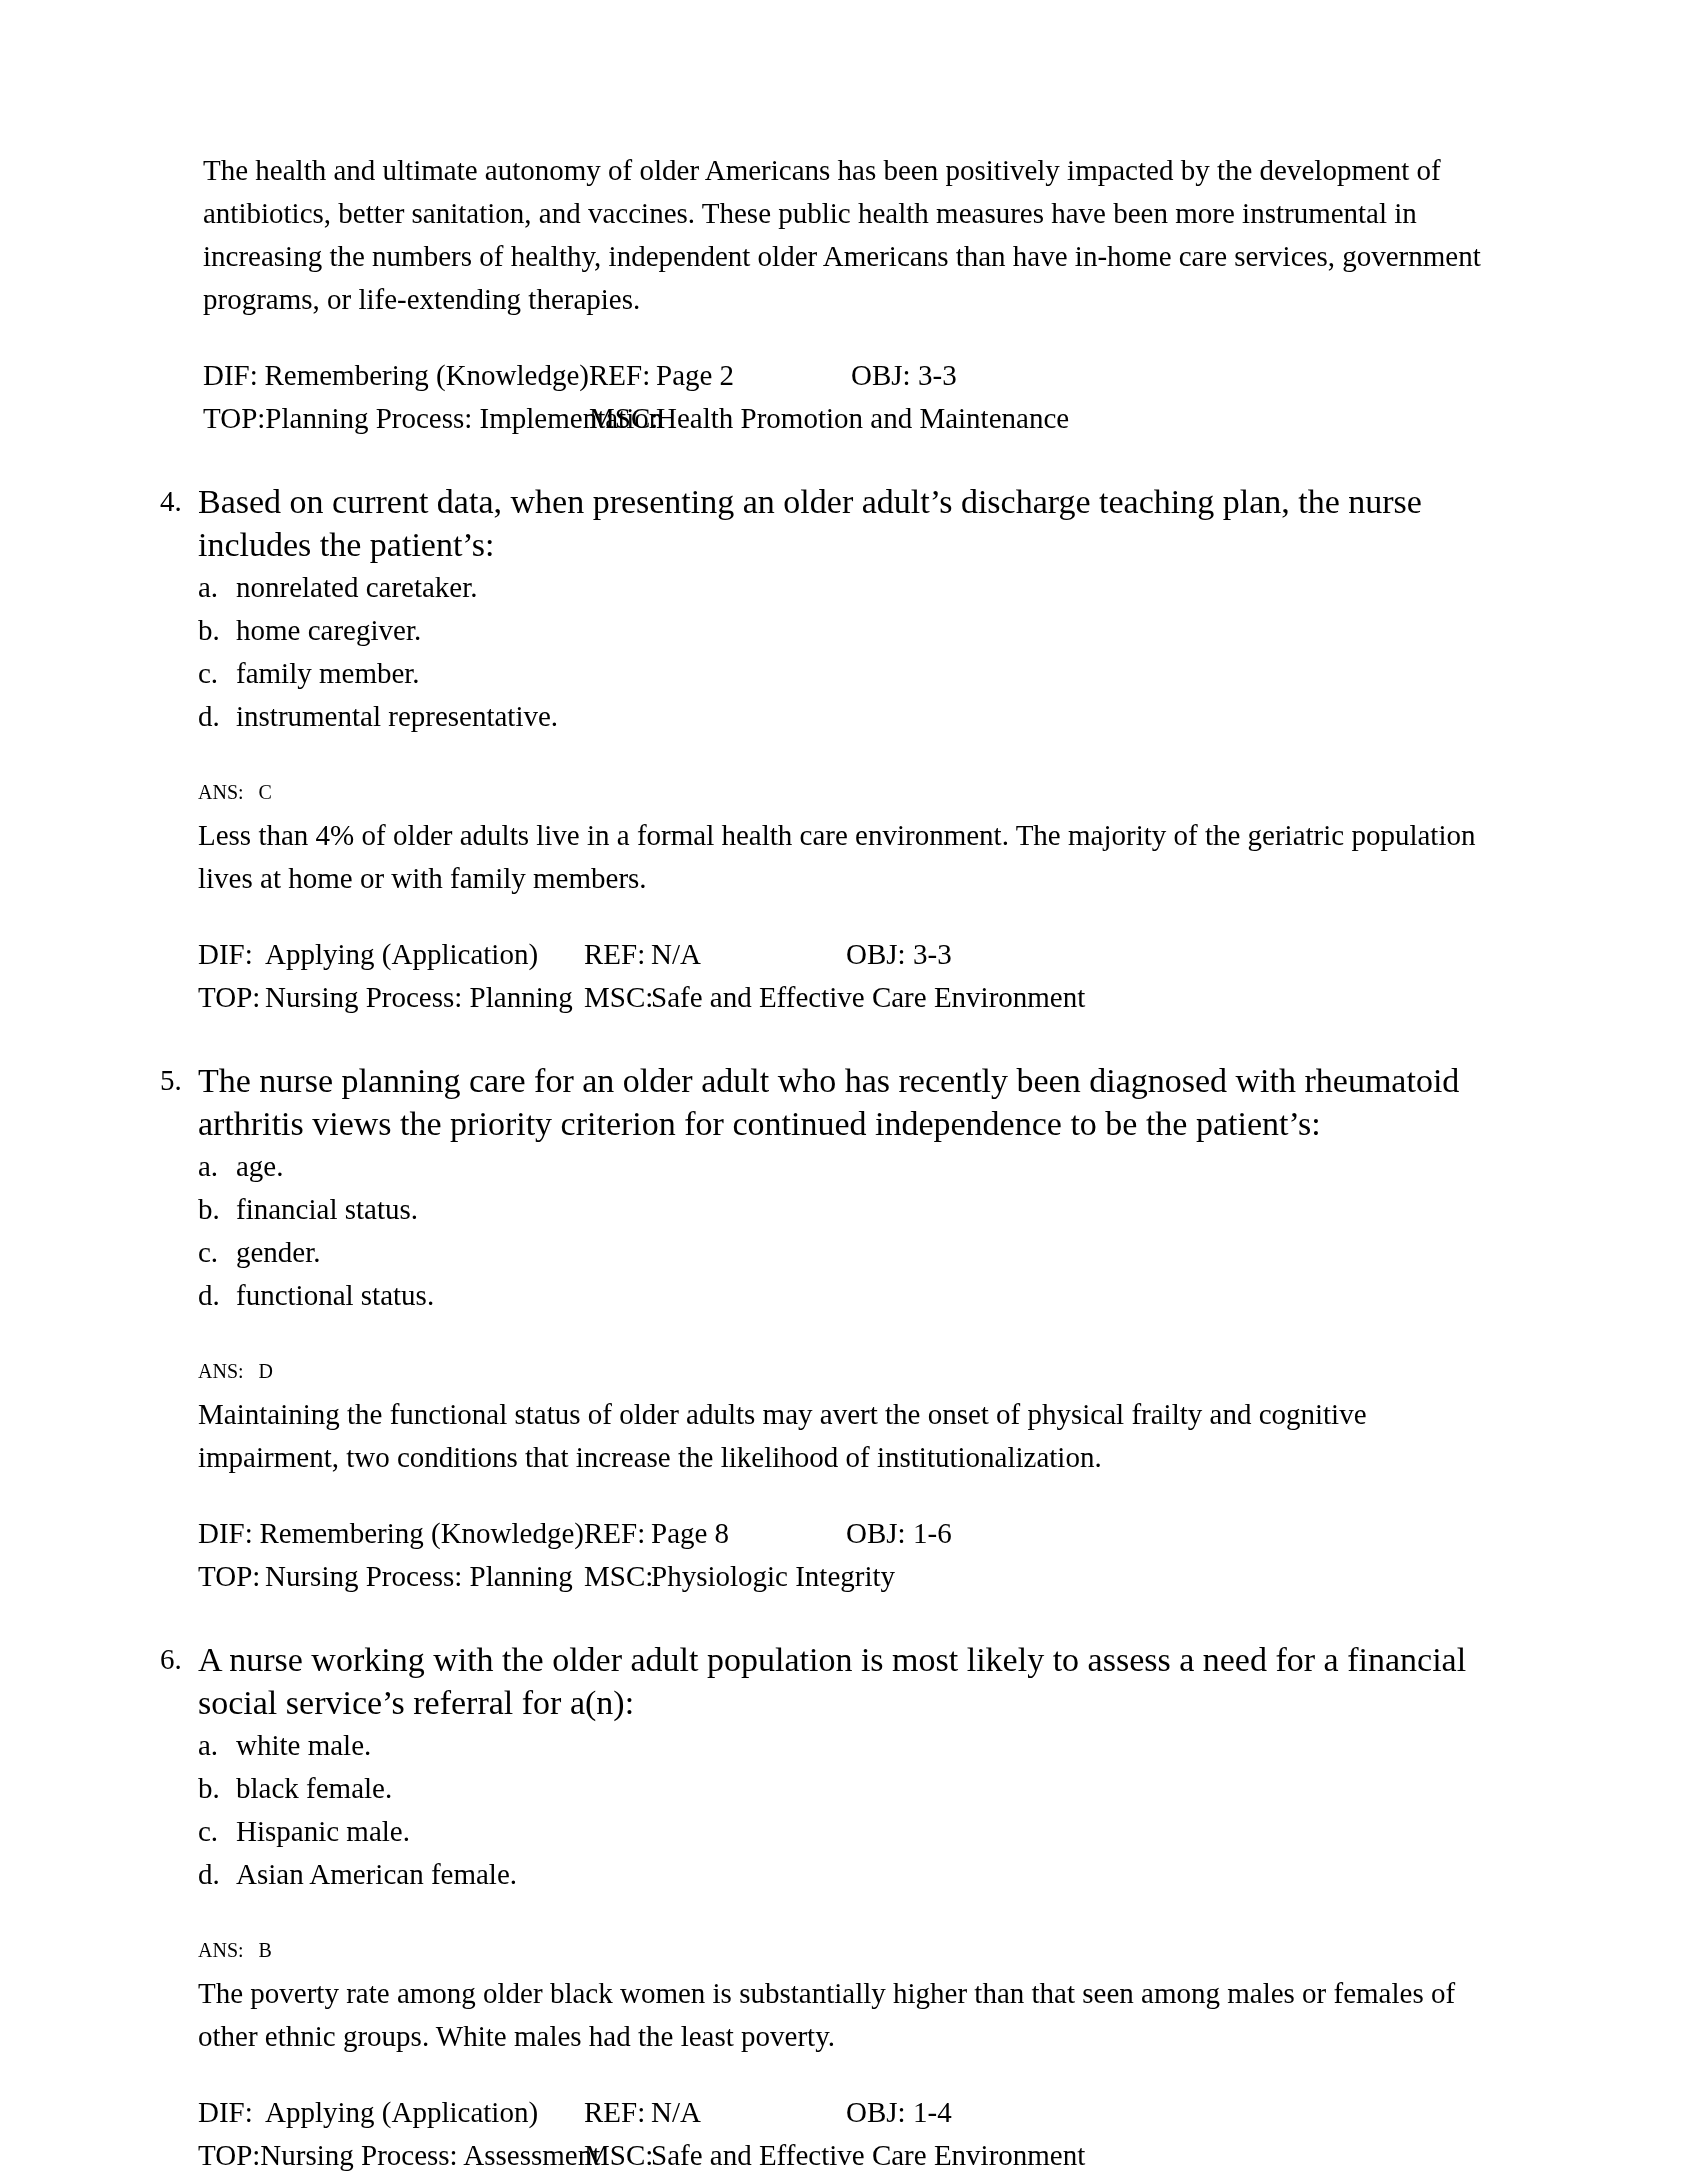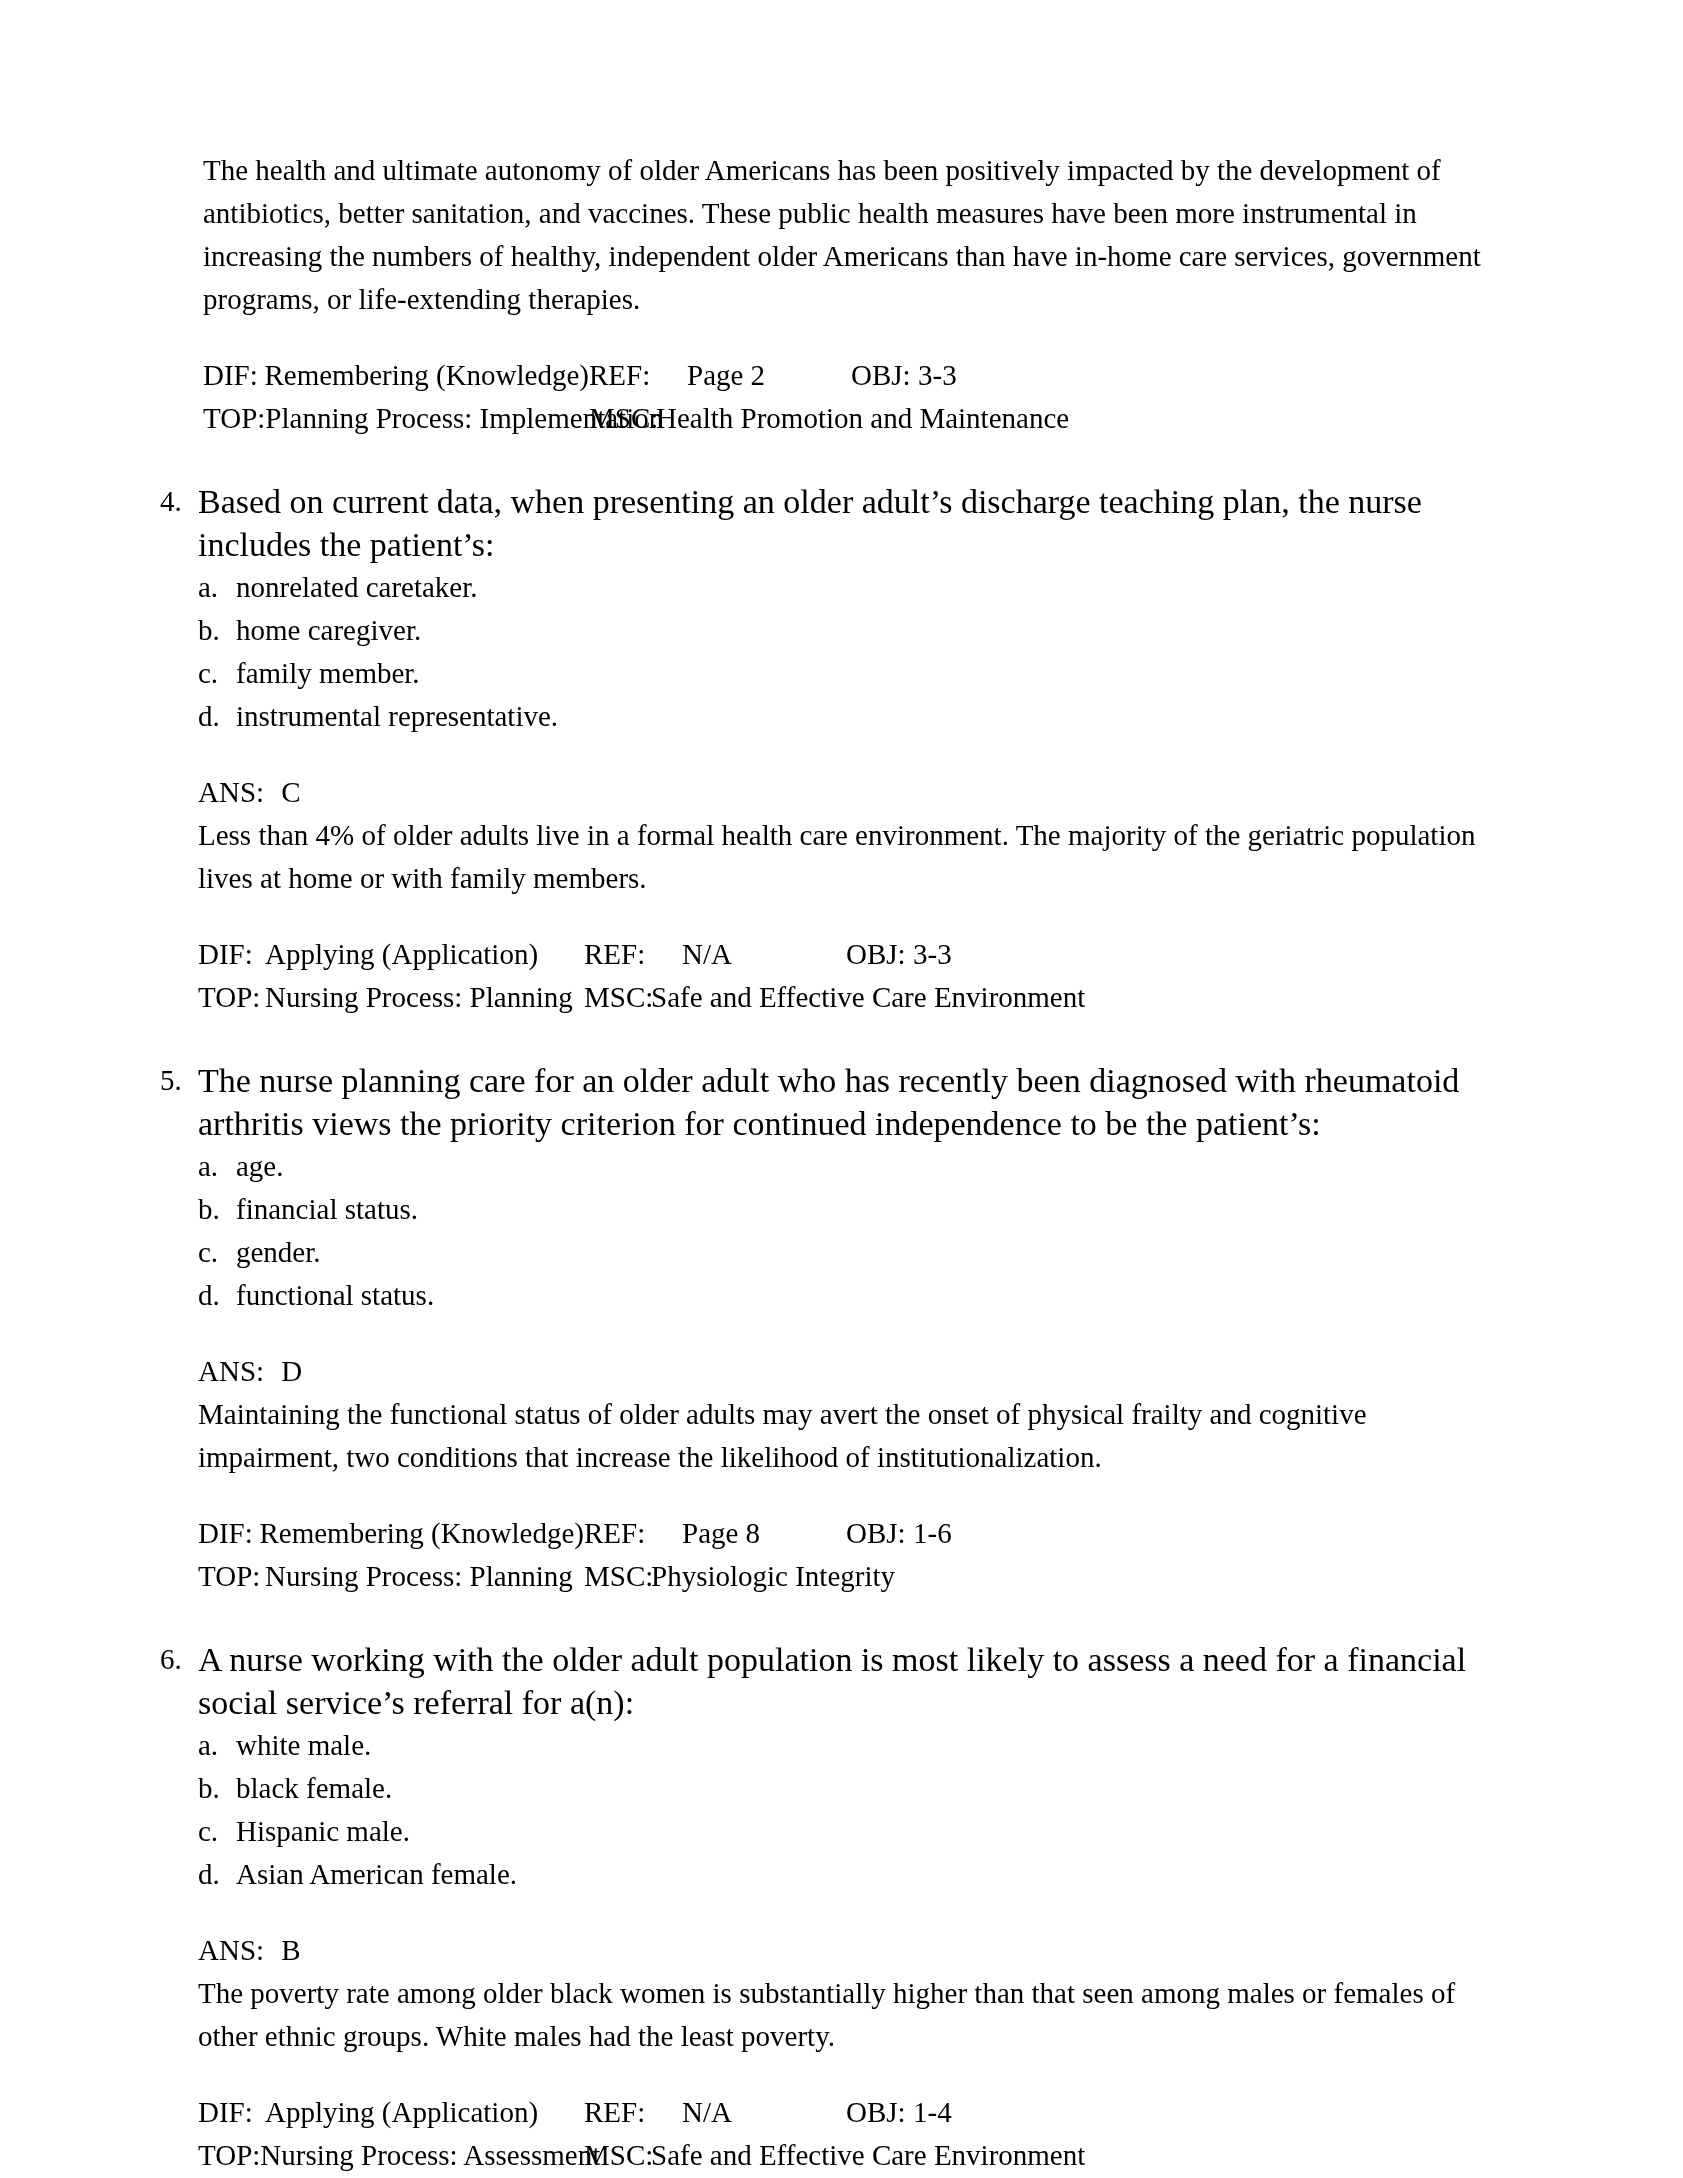--- a/index.html
+++ b/index.html
@@ -44,21 +44,21 @@
     margin-top: 33px;
     font-size: 29px;
     line-height: 43px;
   }
   .meta-row {
     display: flex;
     align-items: flex-start;
     white-space: nowrap;
   }
   .meta-col-a { width: 386px; display: flex; }
-  .meta-col-b { width: 262px; display: flex; gap: 31px; }
+  .meta-col-b { width: 262px; display: flex; }
   .meta-col-c { display: flex; }
   .meta-key { display: inline-block; }
   .meta-key.k-dif { width: 67px; }
   .meta-key.k-top { width: 67px; }
   .meta-key.k-ref { width: 67px; }
   .meta-key.k-msc { width: 67px; }
   .meta-key.k-obj { width: 67px; }
   .meta-val { display: inline-block; }
 
   
@@ -99,21 +99,21 @@
   .opt-letter {
     width: 38px;
     flex: 0 0 38px;
   }
   .opt-text { flex: 1 1 auto; }
 
   .ans-block {
     margin-top: 33px;
   }
   .ans-line {
-    font-size: 29px;
+    font-size: 20px;
     line-height: 43px;
   }
   .ans-key { margin-right: 10px; }
   .rationale {
     font-size: 29px;
     line-height: 43px;
     margin: 0;
   }
 </style>
 </head>

